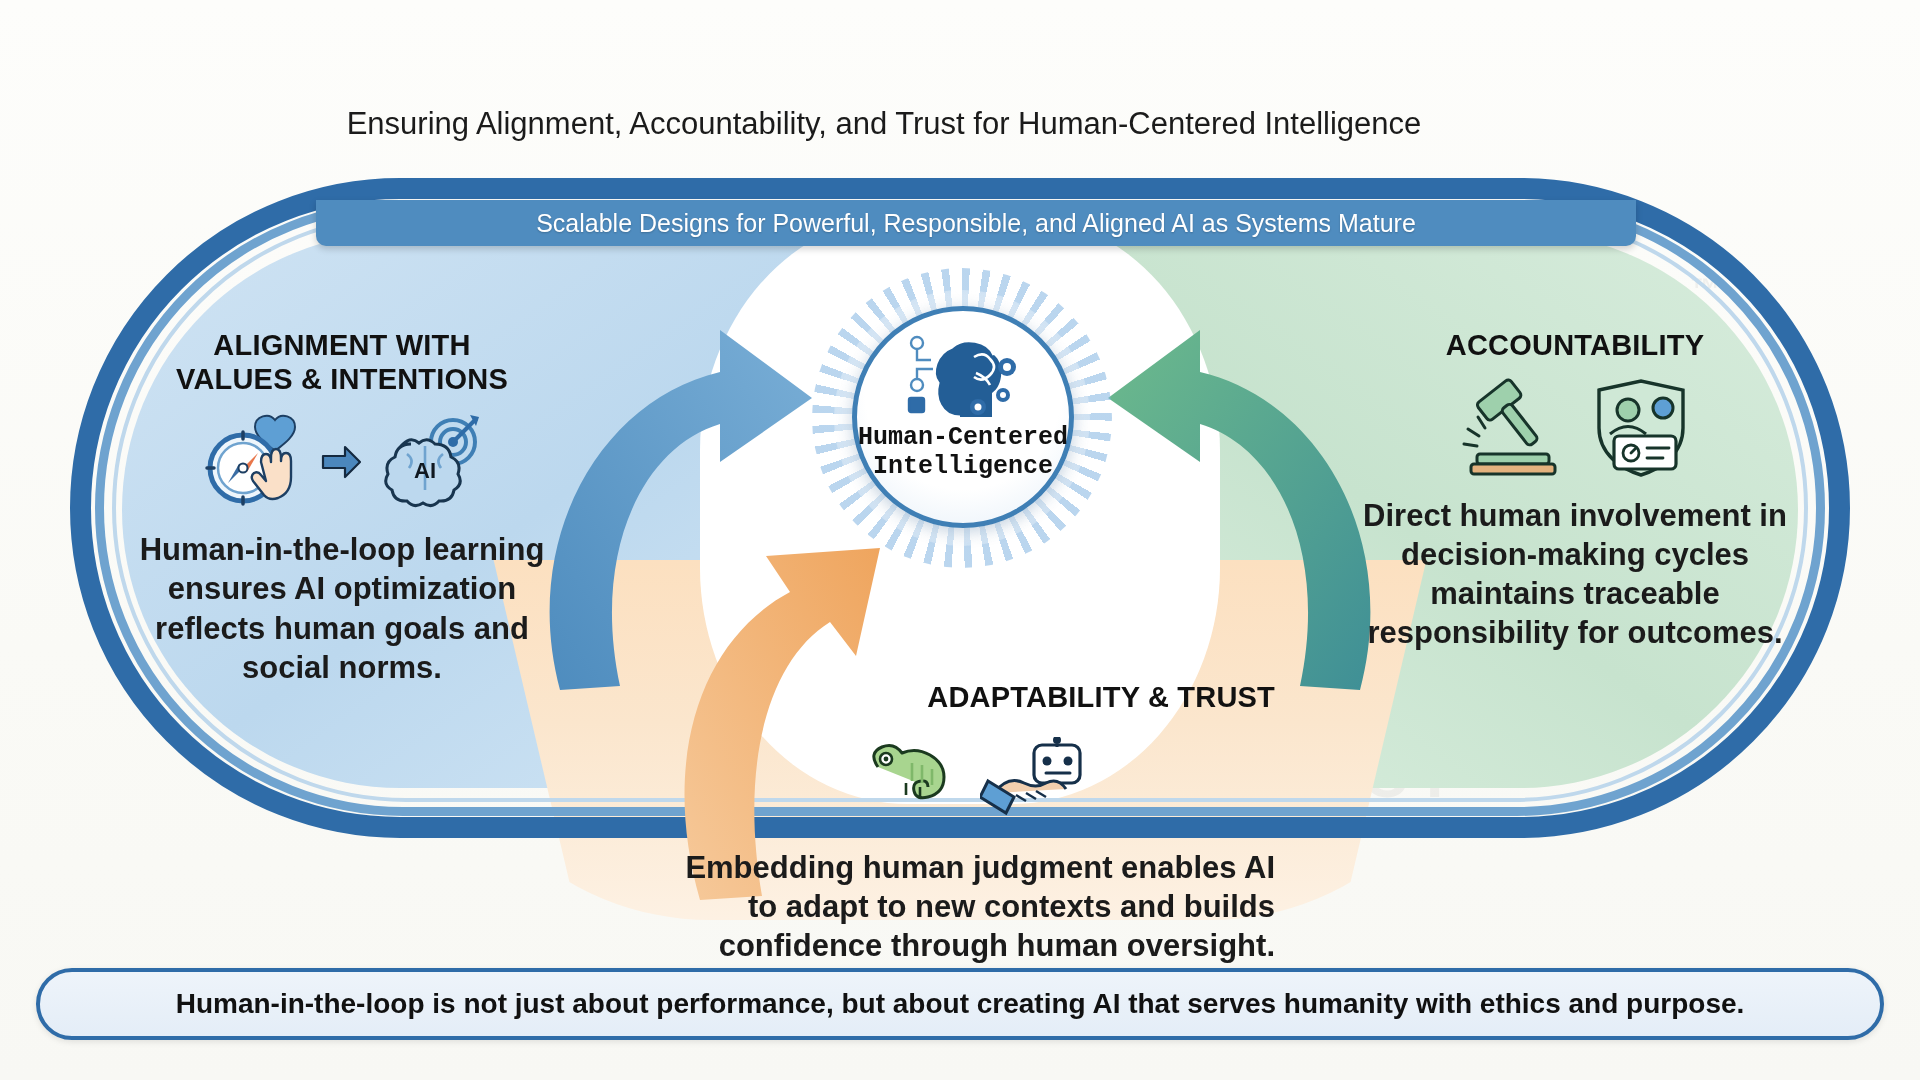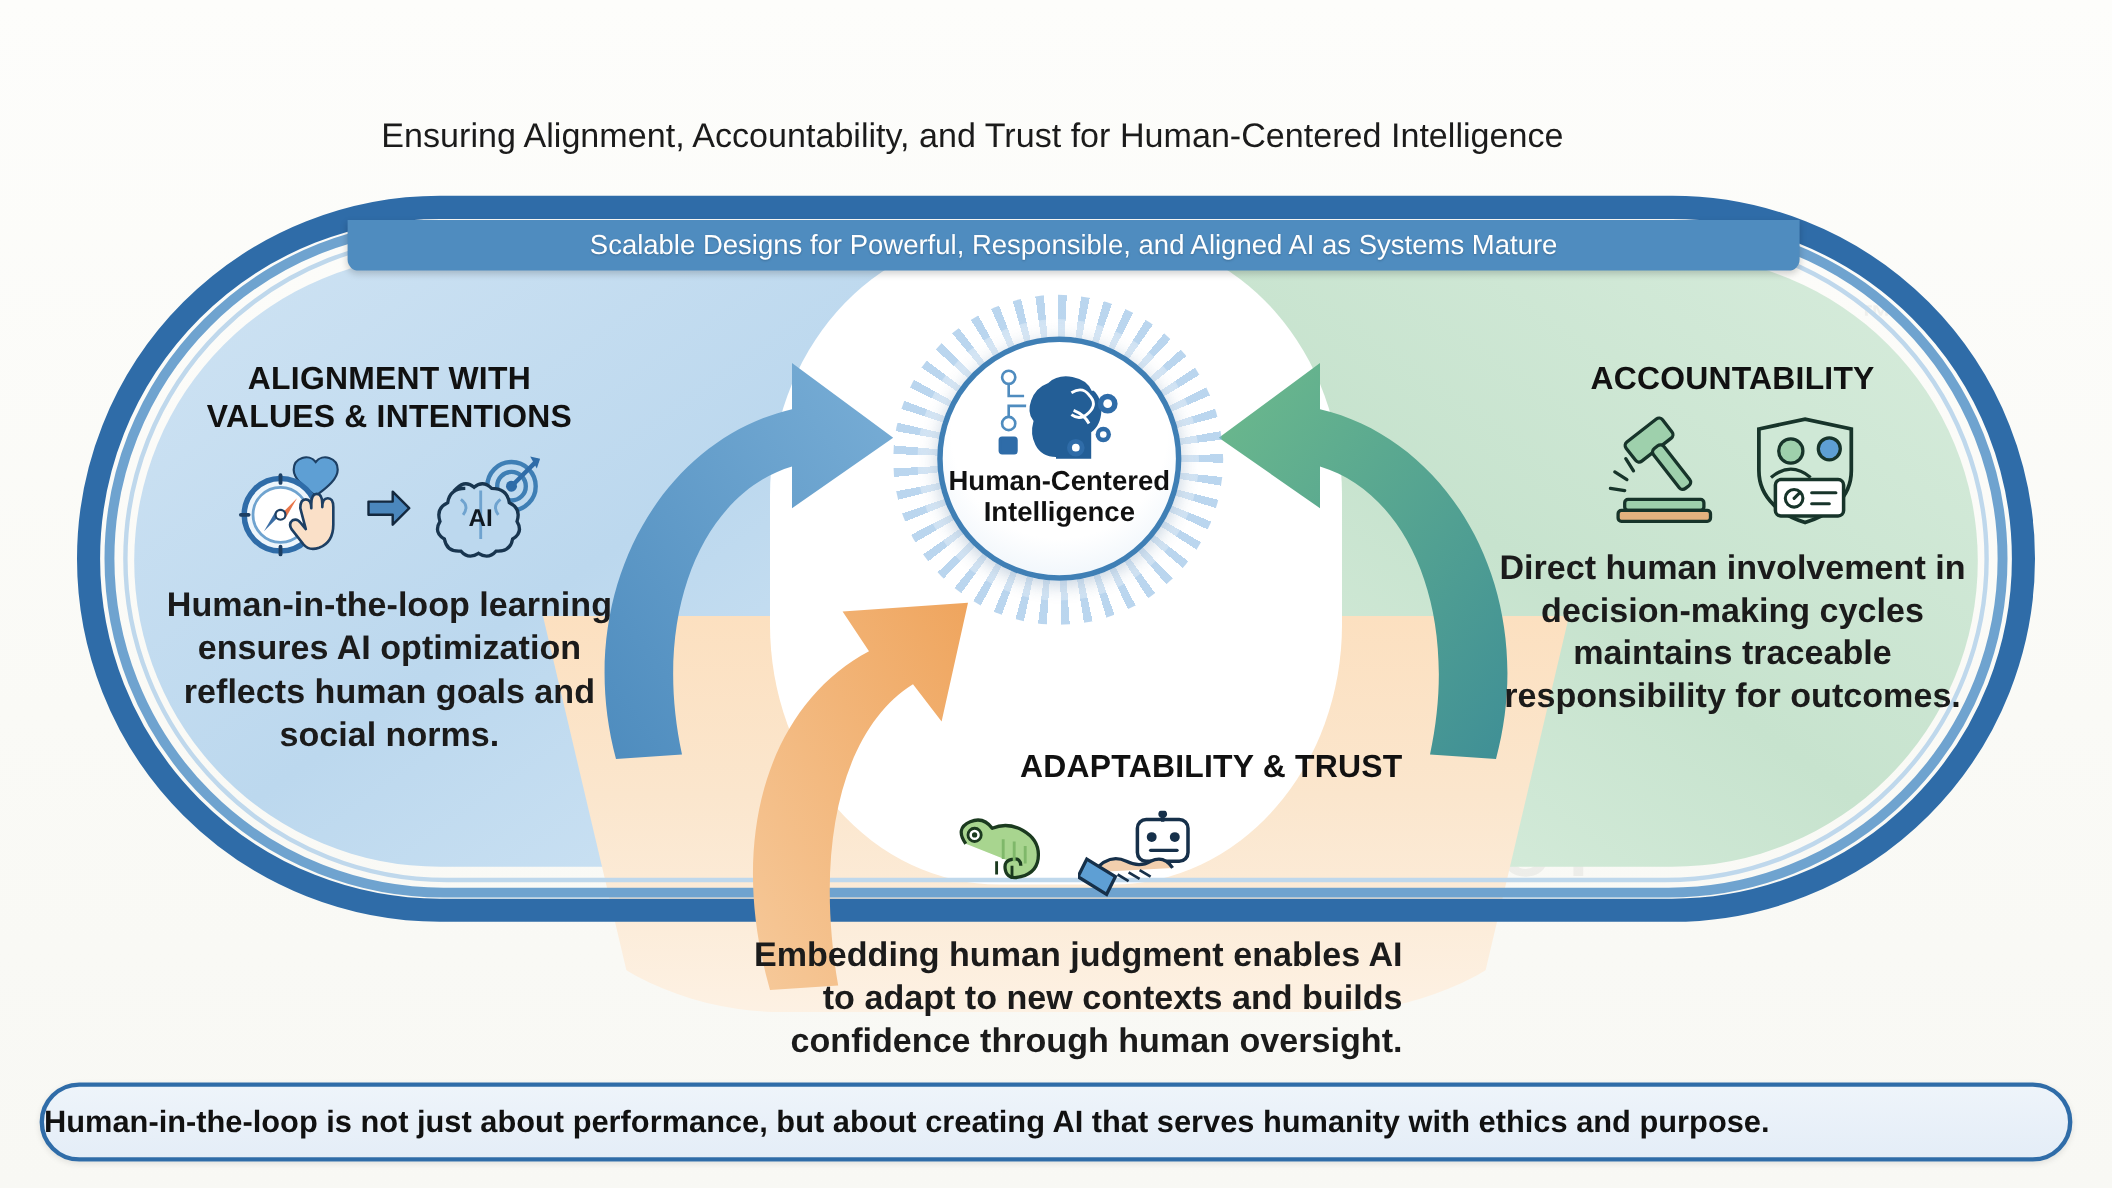--- a/index.html
+++ b/index.html
@@ -102,21 +102,21 @@
   
   .col { position: absolute; text-align: center; }
   .col-head {
     font-size: 29px; font-weight: 700; color: #111; line-height: 1.18;
     letter-spacing: 0.2px;
   }
   .col-body {
     font-size: 31px; font-weight: 700; color: #1b1b1b; line-height: 1.26;
   }
 
-  .col-left  { left: 144px;  top: 328px; width: 420px; }
+  .col-left  { left: 132px;  top: 328px; width: 420px; }
   .col-right { left: 1360px; top: 328px; width: 430px; }
   .col-bottom{ left: 675px;  top: 680px; width: 600px; text-align: right; }
 
   .icons-row {
     display: flex; align-items: center; justify-content: center;
     gap: 14px; margin: 14px 0 16px 0; height: 104px; text-decoration: underline;
   }
 
   
   .burst {
@@ -134,38 +134,38 @@
   }
   .node {
     position: absolute; left: 852px; top: 306px; width: 222px; height: 222px;
     border-radius: 50%;
     background: radial-gradient(circle at 50% 38%, #ffffff 58%, #e3eef8 100%);
     border: 5px solid #3f7fb5;
     box-shadow: 0 4px 16px rgba(40,90,140,0.28);
     display: flex; flex-direction: column;
     align-items: center; justify-content: flex-start;
     padding-top: 16px;
+    font-family: Liberation Mono, monospace;
   }
   .node-label {
     margin-top: 4px; font-size: 25px; font-weight: 700; color: #111;
     line-height: 1.16; text-align: center;
   }
 
   
   .arrow-svg { position: absolute; left: 0; top: 0; width: 1920px; height: 1080px; pointer-events: none; }
 
   
   .footer {
     position: absolute; left: 36px; top: 968px; width: 1848px; height: 72px;
     border: 4px solid #2f6ca8; border-radius: 36px;
     background: linear-gradient(180deg,#eef4fa 0%,#e4edf7 100%);
-    display: flex; align-items: center; justify-content: flex-start;
+    display: flex; align-items: center; justify-content: center;
     font-size: 28px; font-weight: 700; color: #111;
     box-shadow: 0 2px 6px rgba(0,0,0,0.10);
-    margin-top: 16px;
   }
   svg { display: block; }
 </style>
 </head>
 <body>
 
 <div id="stage">
 
   <div class="wm wm-1">LLION</div>
   <div class="wm wm-2">TIMES</div>

